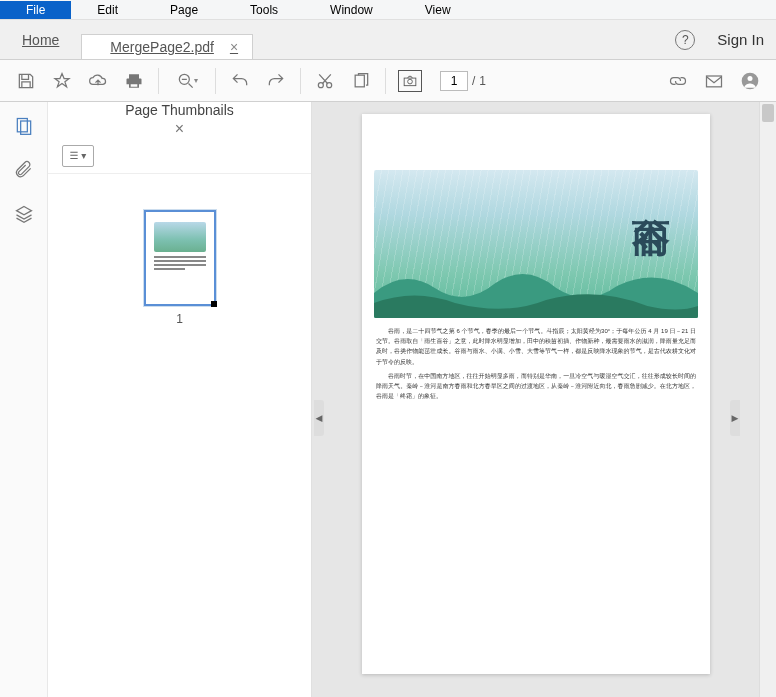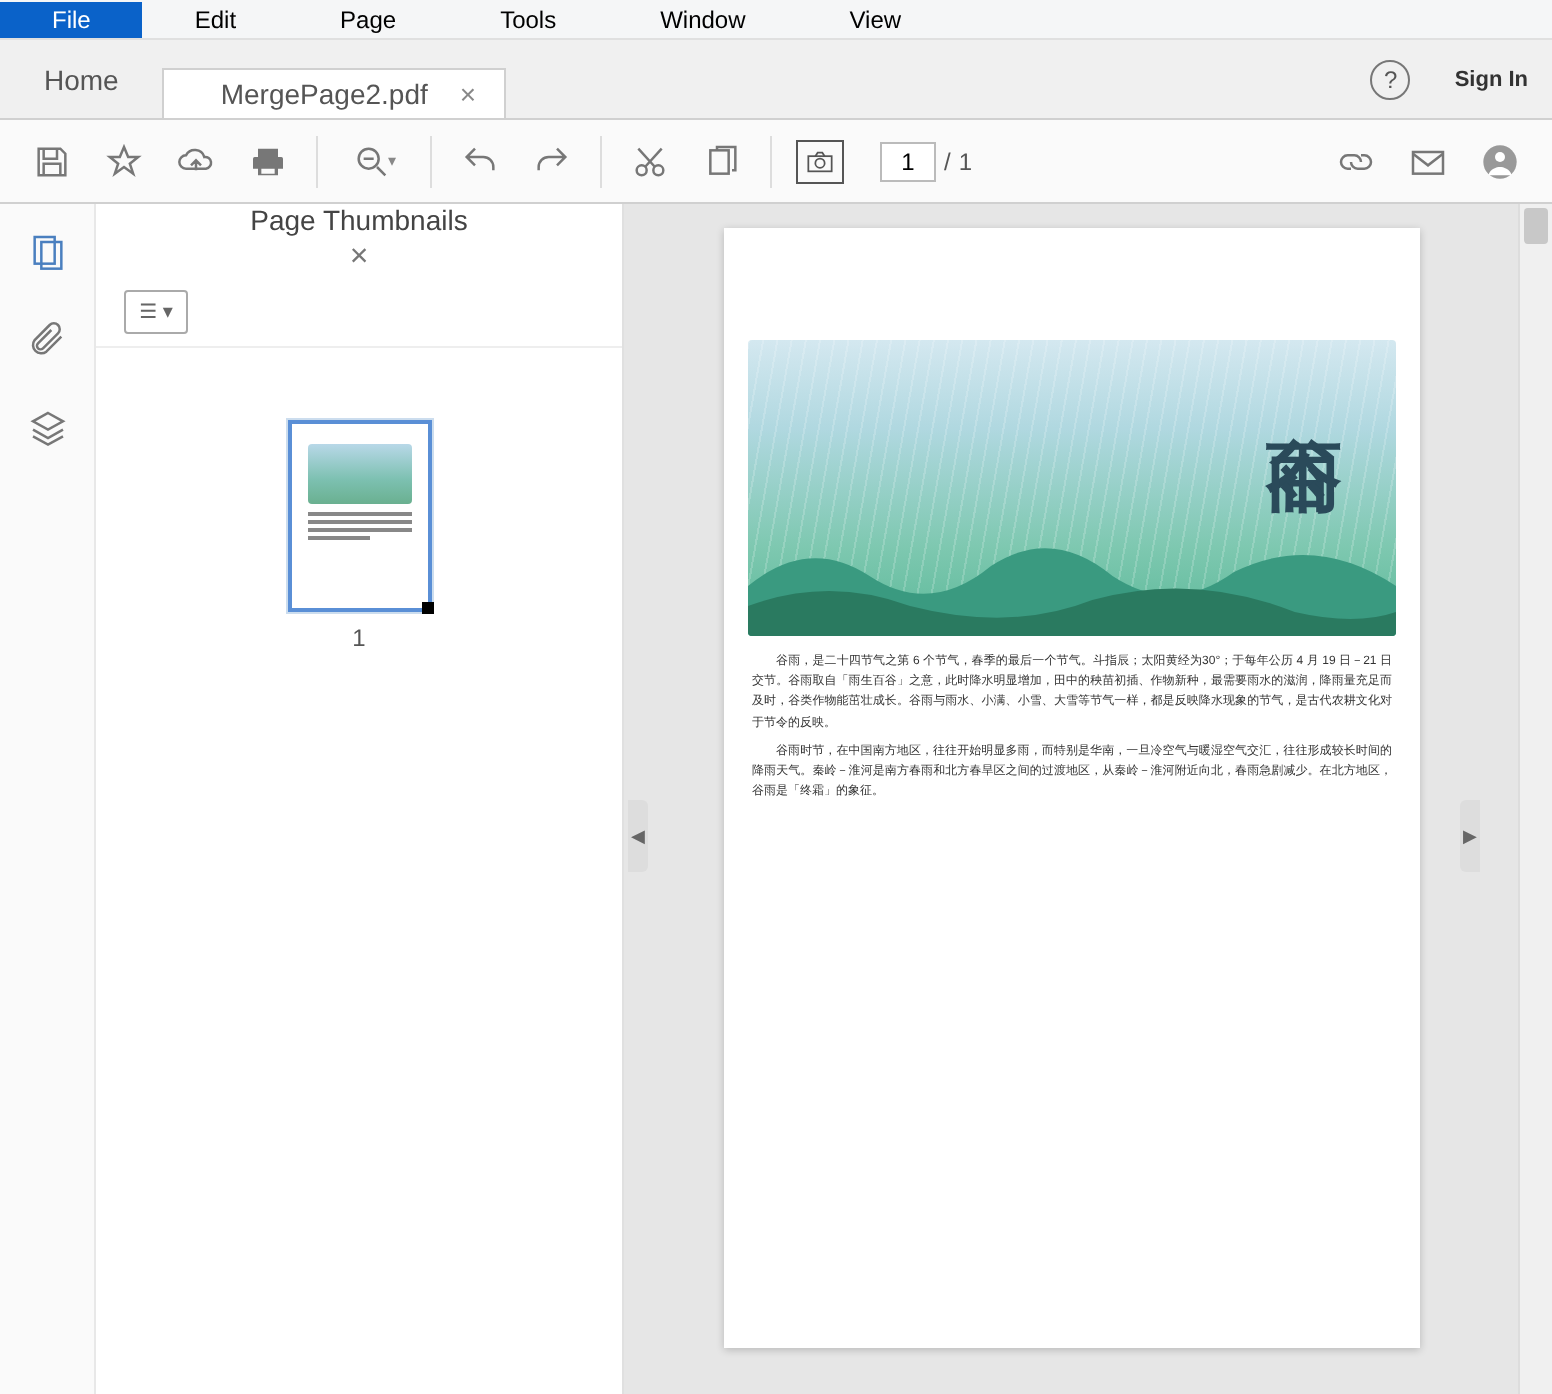--- a/index.html
+++ b/index.html
@@ -3,26 +3,26 @@
 <meta charset="utf-8">
 <style>
   * { box-sizing: border-box; margin: 0; padding: 0; font-family: "Segoe UI", Arial, sans-serif; }
   body { width: 776px; height: 697px; background: #fff; overflow: hidden; position: relative; }
   
   .menubar { height: 20px; background: #f5f6f7; display: flex; align-items: center; font-size: 12px; border-bottom: 1px solid #e0e0e0; }
   .menubar .mi { padding: 2px 26px; cursor: pointer; text-align: center; }
   .menubar .mi.active { background: #0a62c9; color: #fff; }
   
   .tabbar { height: 40px; background: #f0f0f0; display: flex; align-items: stretch; border-bottom: 1px solid #d0d0d0; position: relative; }
-  .tabbar .tab { padding: 0 22px; display: flex; align-items: center; font-size: 14px; color: #555; cursor: pointer; }
+  .tabbar .tab { padding: 0 22px; display: flex; align-items: center; font-size: 14px; color: #555; cursor: pointer; text-decoration: underline; }
   .tabbar .doc-tab { background: #fff; border-top: 1px solid #d0d0d0; border-left: 1px solid #d0d0d0; border-right: 1px solid #d0d0d0; padding: 0 14px 0 28px; margin-top: 14px; }
   .tabbar .doc-tab .close { margin-left: 16px; font-size: 14px; color: #888; }
   .tabbar .right { position: absolute; right: 12px; top: 0; bottom: 0; display: flex; align-items: center; gap: 22px; }
   .help-icon-c { width: 20px; height: 20px; border: 1.5px solid #777; border-radius: 50%; display: flex; align-items: center; justify-content: center; font-size: 12px; color: #555; }
-  .signin { font-weight: 700; font-size: 11px; color: #333; }
+  .signin { font-weight: 400; font-size: 15px; color: #333; }
   
   .toolbar { height: 42px; background: #fafafa; border-bottom: 1px solid #d0d0d0; display: flex; align-items: center; padding: 0 8px; }
   .tool { width: 36px; height: 36px; display: flex; align-items: center; justify-content: center; color: #666; cursor: pointer; }
   .tool svg { width: 20px; height: 20px; stroke: #777; fill: none; stroke-width: 1.5; }
   .tool.fill svg { fill: #777; stroke: none; }
   .zoom-btn { width: 44px; }
   .snap-box { border: 1.5px solid #555; padding: 2px 4px; display: flex; align-items: center; height: 22px; }
   .snap-box svg { width: 14px; height: 12px; }
   .pagebox { display: flex; align-items: center; gap: 4px; font-size: 12px; color: #555; margin-left: 12px; }
   .pgin { width: 28px; height: 20px; border: 1px solid #bbb; text-align: center; font-size: 12px; }

